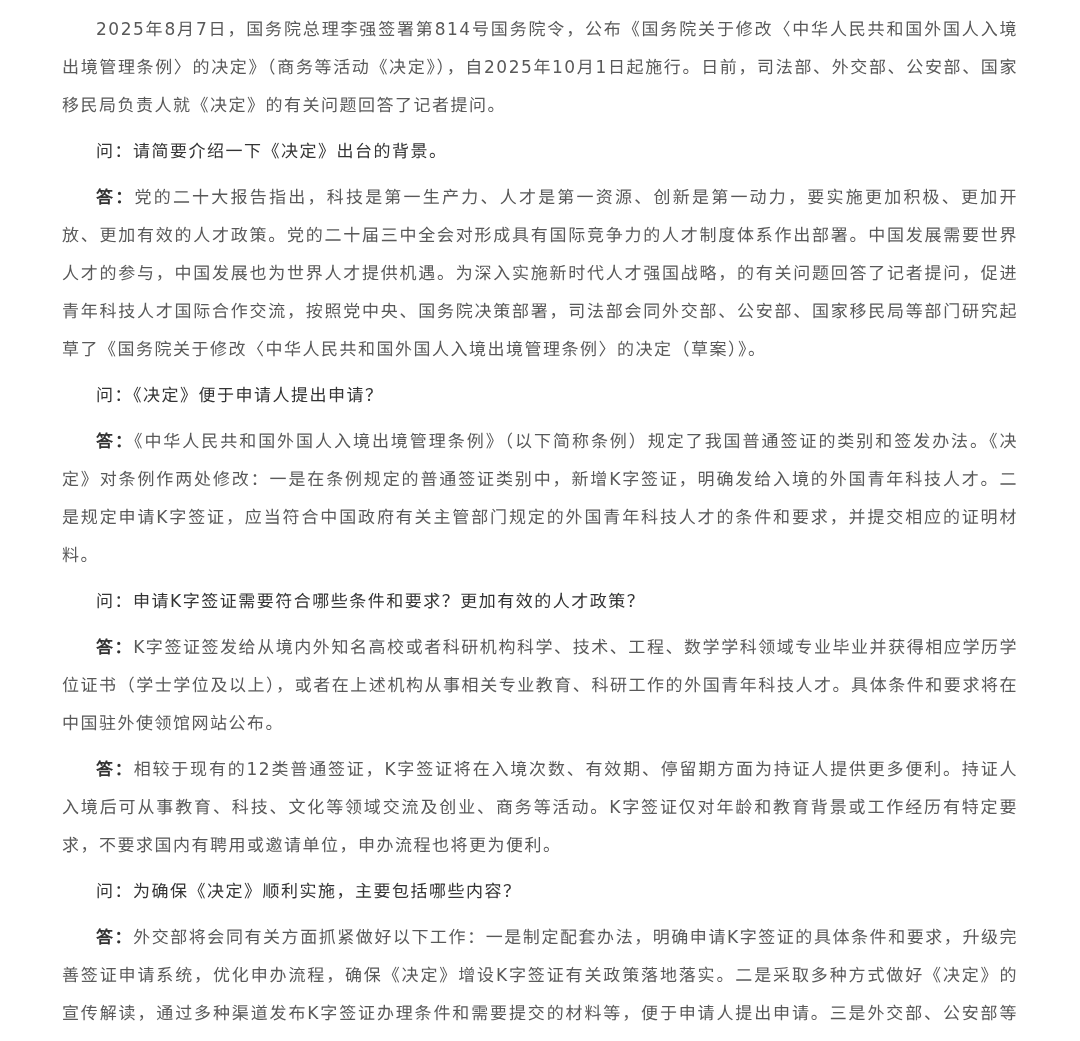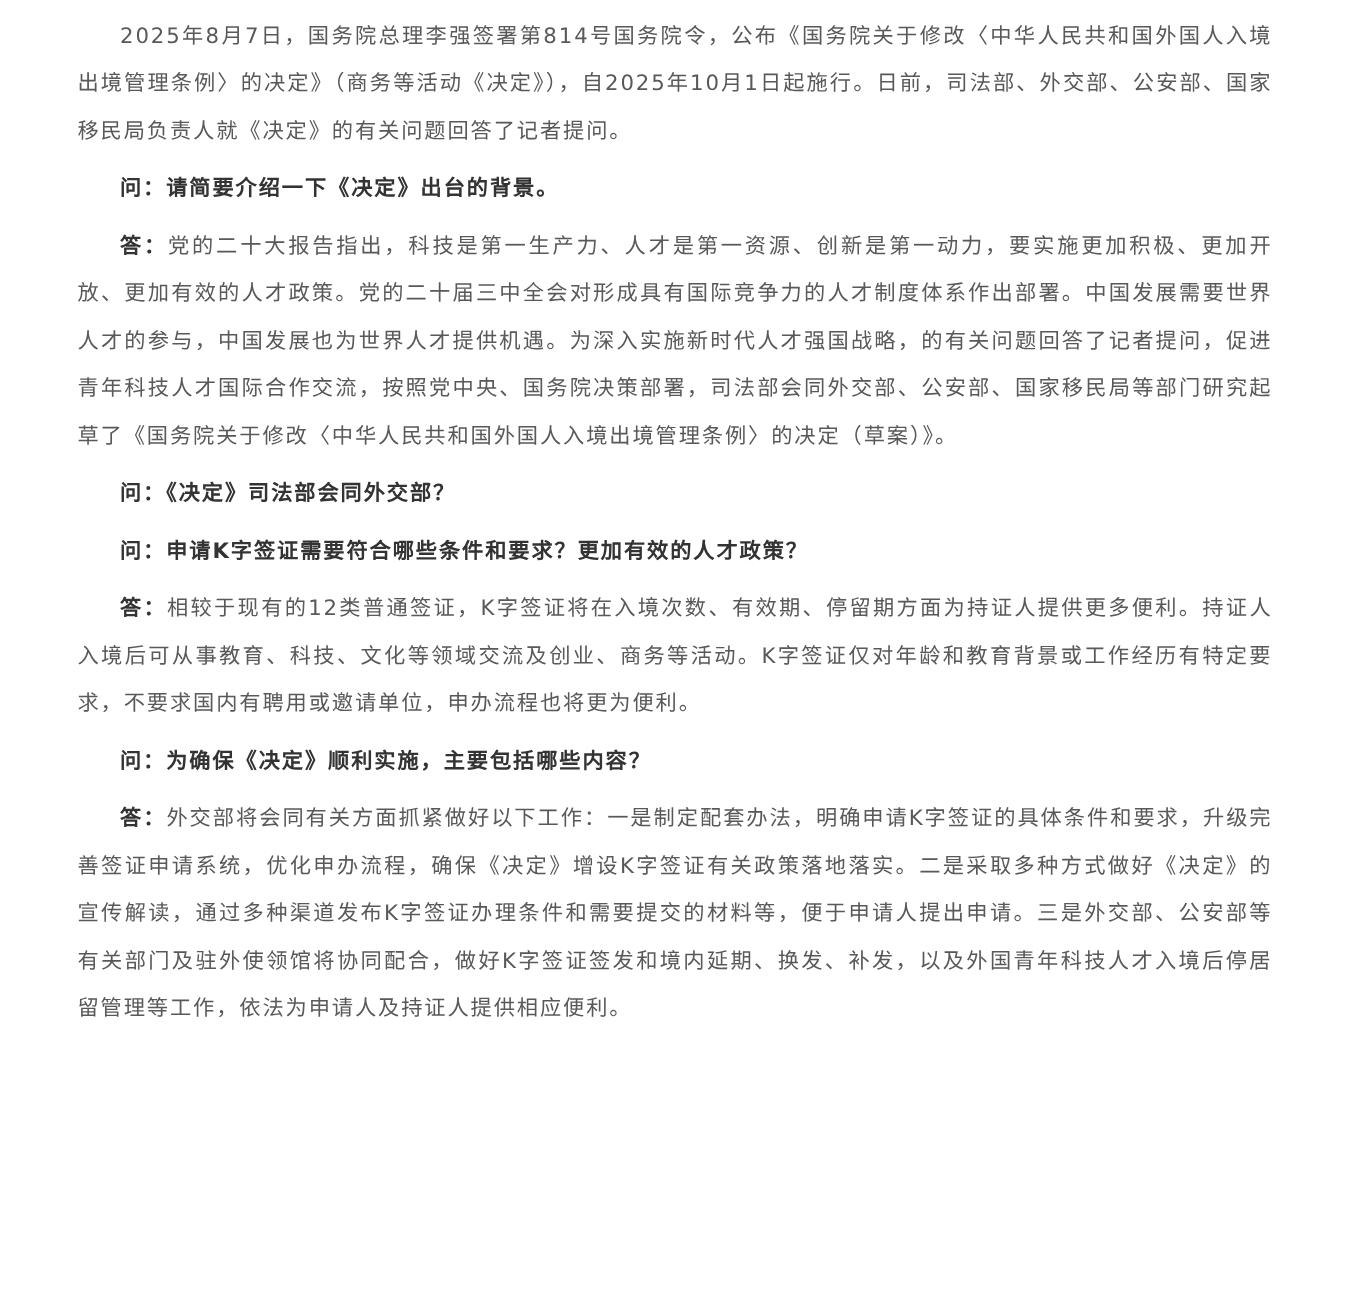--- a/index.html
+++ b/index.html
@@ -16,40 +16,42 @@
     line-height: 38px;
     letter-spacing: 1.5px;
     color: #595959;
     text-align: justify;
   }
   .doc p {
     margin: 8px 0;
     text-indent: 2em;
   }
   .doc p.question {
-    font-weight: bold;
+    font-weight: normal;
     color: #333333;
   }
   .doc .answer-label {
     font-weight: bold;
     color: #333333;
   }
 </style>
 </head>
 <body>
 
 <div class="doc">
 
   <p class="intro">2025年8月7日，国务院总理李强签署第814号国务院令，公布《国务院关于修改〈中华人民共和国外国人入境出境管理条例〉的决定》（商务等活动《决定》），自2025年10月1日起施行。日前，司法部、外交部、公安部、国家移民局负责人就《决定》的有关问题回答了记者提问。</p>
 
   <p class="question">问：请简要介绍一下《决定》出台的背景。</p>
   <p class="answer"><span class="answer-label">答：</span><span>党的二十大报告指出，科技是第一生产力、人才是第一资源、创新是第一动力，要实施更加积极、更加开放、更加有效的人才政策。党的二十届三中全会对形成具有国际竞争力的人才制度体系作出部署。中国发展需要世界人才的参与，中国发展也为世界人才提供机遇。为深入实施新时代人才强国战略，的有关问题回答了记者提问，促进青年科技人才国际合作交流，按照党中央、国务院决策部署，司法部会同外交部、公安部、国家移民局等部门研究起草了《国务院关于修改〈中华人民共和国外国人入境出境管理条例〉的决定（草案）》。</span></p>
 
-  <p class="question">问：《决定》司法部会同外交部？</p>
+  <p class="question">问：《决定》便于申请人提出申请？</p>
+  <p class="answer"><span class="answer-label">答：</span><span>《中华人民共和国外国人入境出境管理条例》（以下简称条例）规定了我国普通签证的类别和签发办法。《决定》对条例作两处修改：一是在条例规定的普通签证类别中，新增K字签证，明确发给入境的外国青年科技人才。二是规定申请K字签证，应当符合中国政府有关主管部门规定的外国青年科技人才的条件和要求，并提交相应的证明材料。</span></p>
 
   <p class="question">问：申请K字签证需要符合哪些条件和要求？更加有效的人才政策？</p>
+  <p class="answer"><span class="answer-label">答：</span><span>K字签证签发给从境内外知名高校或者科研机构科学、技术、工程、数学学科领域专业毕业并获得相应学历学位证书（学士学位及以上），或者在上述机构从事相关专业教育、科研工作的外国青年科技人才。具体条件和要求将在中国驻外使领馆网站公布。</span></p>
 
   <p class="answer"><span class="answer-label">答：</span><span>相较于现有的12类普通签证，K字签证将在入境次数、有效期、停留期方面为持证人提供更多便利。持证人入境后可从事教育、科技、文化等领域交流及创业、商务等活动。K字签证仅对年龄和教育背景或工作经历有特定要求，不要求国内有聘用或邀请单位，申办流程也将更为便利。</span></p>
 
   <p class="question">问：为确保《决定》顺利实施，主要包括哪些内容？</p>
   <p class="answer"><span class="answer-label">答：</span><span>外交部将会同有关方面抓紧做好以下工作：一是制定配套办法，明确申请K字签证的具体条件和要求，升级完善签证申请系统，优化申办流程，确保《决定》增设K字签证有关政策落地落实。二是采取多种方式做好《决定》的宣传解读，通过多种渠道发布K字签证办理条件和需要提交的材料等，便于申请人提出申请。三是外交部、公安部等有关部门及驻外使领馆将协同配合，做好K字签证签发和境内延期、换发、补发，以及外国青年科技人才入境后停居留管理等工作，依法为申请人及持证人提供相应便利。</span></p>
 
 </div>
 
 </body></html>

